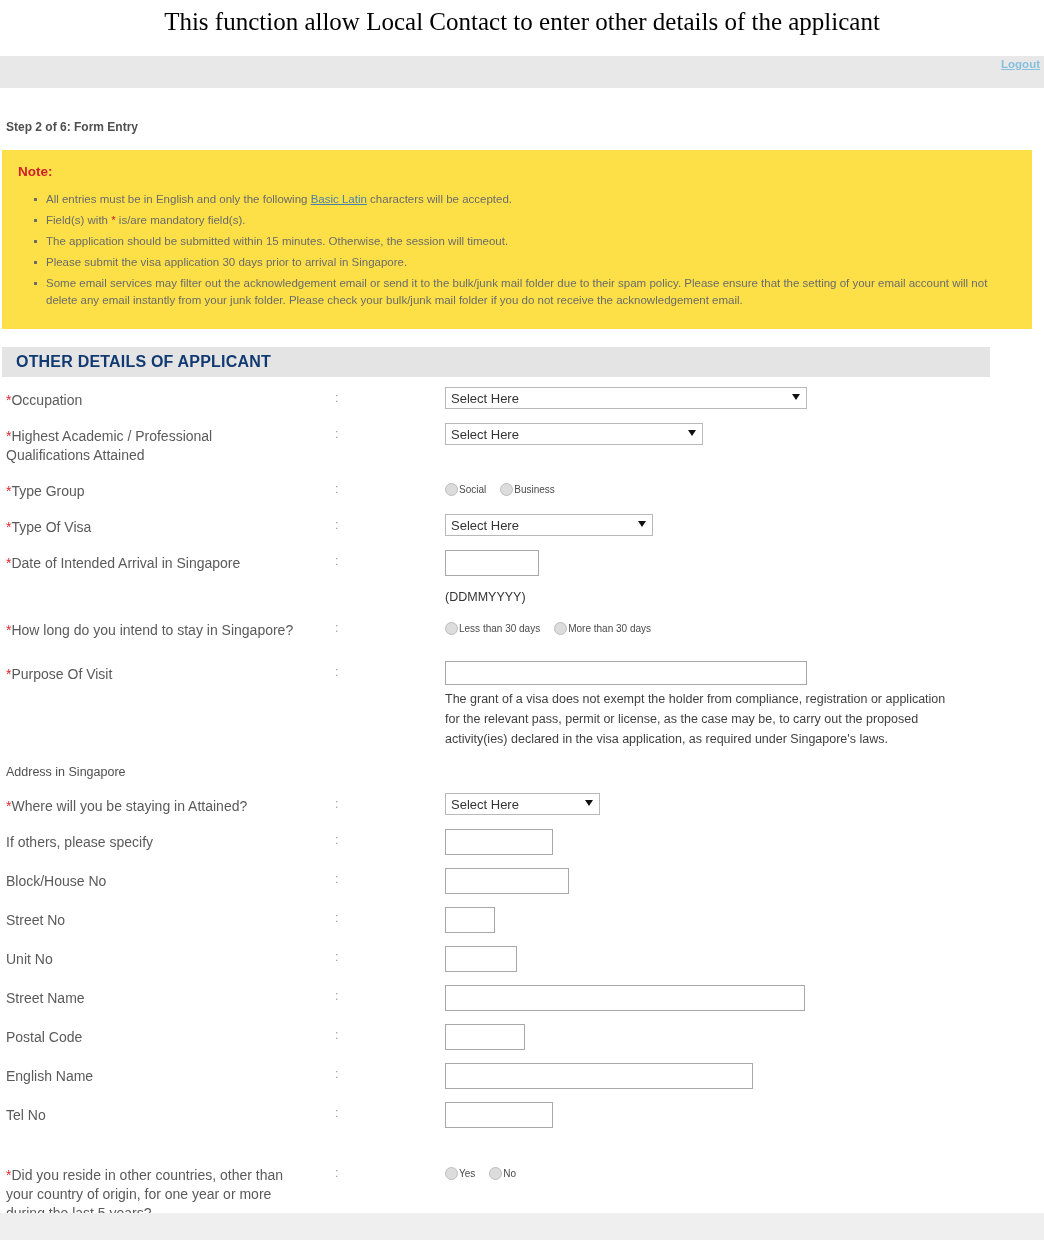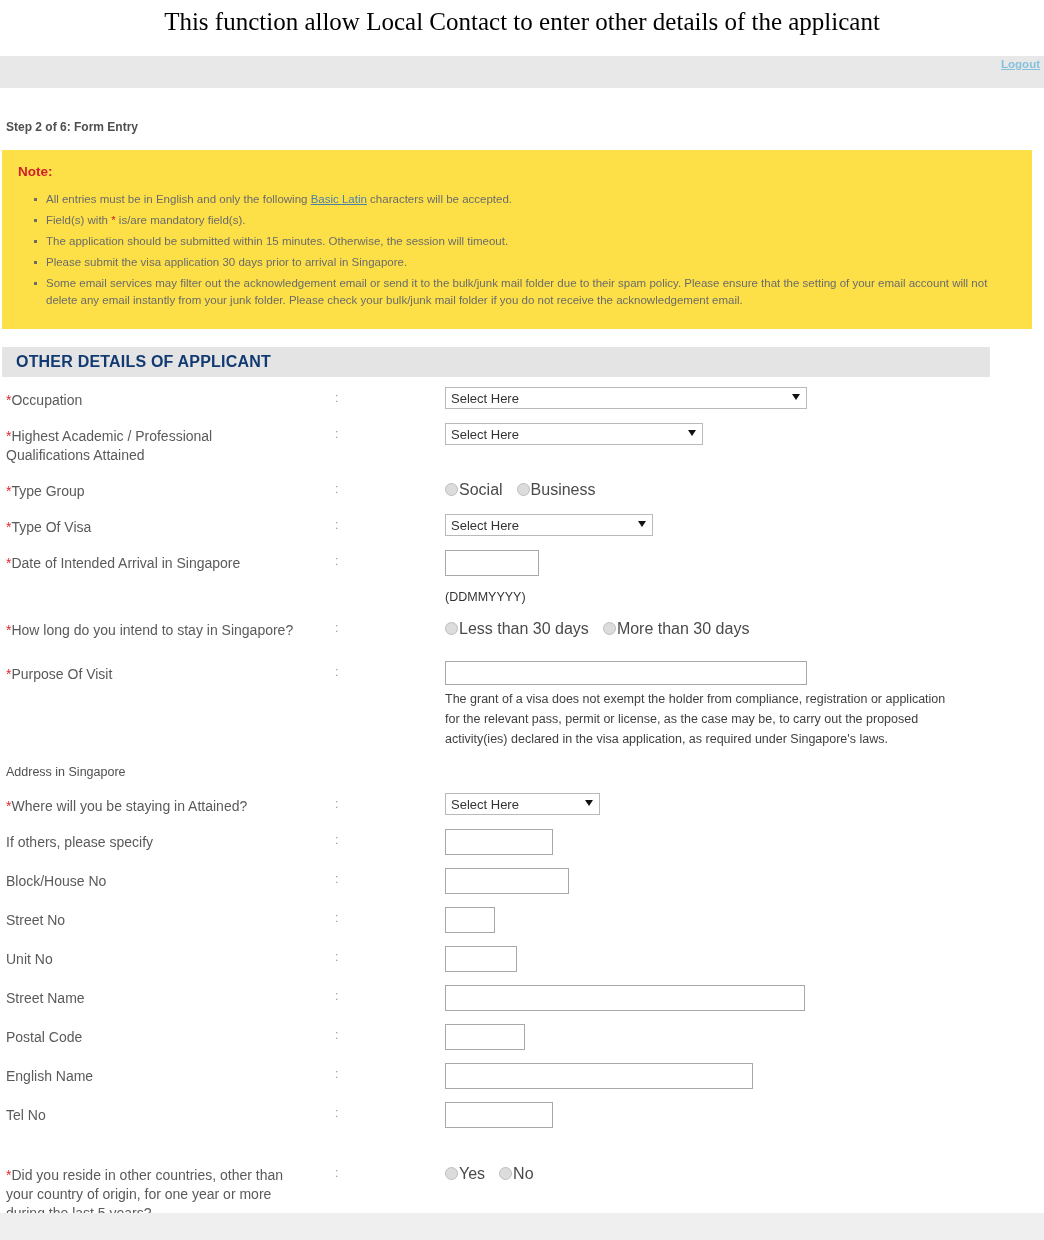--- a/index.html
+++ b/index.html
@@ -222,21 +222,21 @@
   .radio-dot {
     width: 11px;
     height: 11px;
     border-radius: 50%;
     background: #dcdcdc;
     border: 1px solid #bdbdbd;
     margin-top: 1px;
     flex: none;
   }
   .radio-label {
-    font-size: 16px;
+    font-size: 10px;
     color: #4a4a4a;
     margin-left: 1px;
     line-height: 14px;
     padding-top: 1px;
   }
 
   .subsection-title {
     font-size: 12.5px;
     font-weight: normal;
     color: #4f4f4f;

